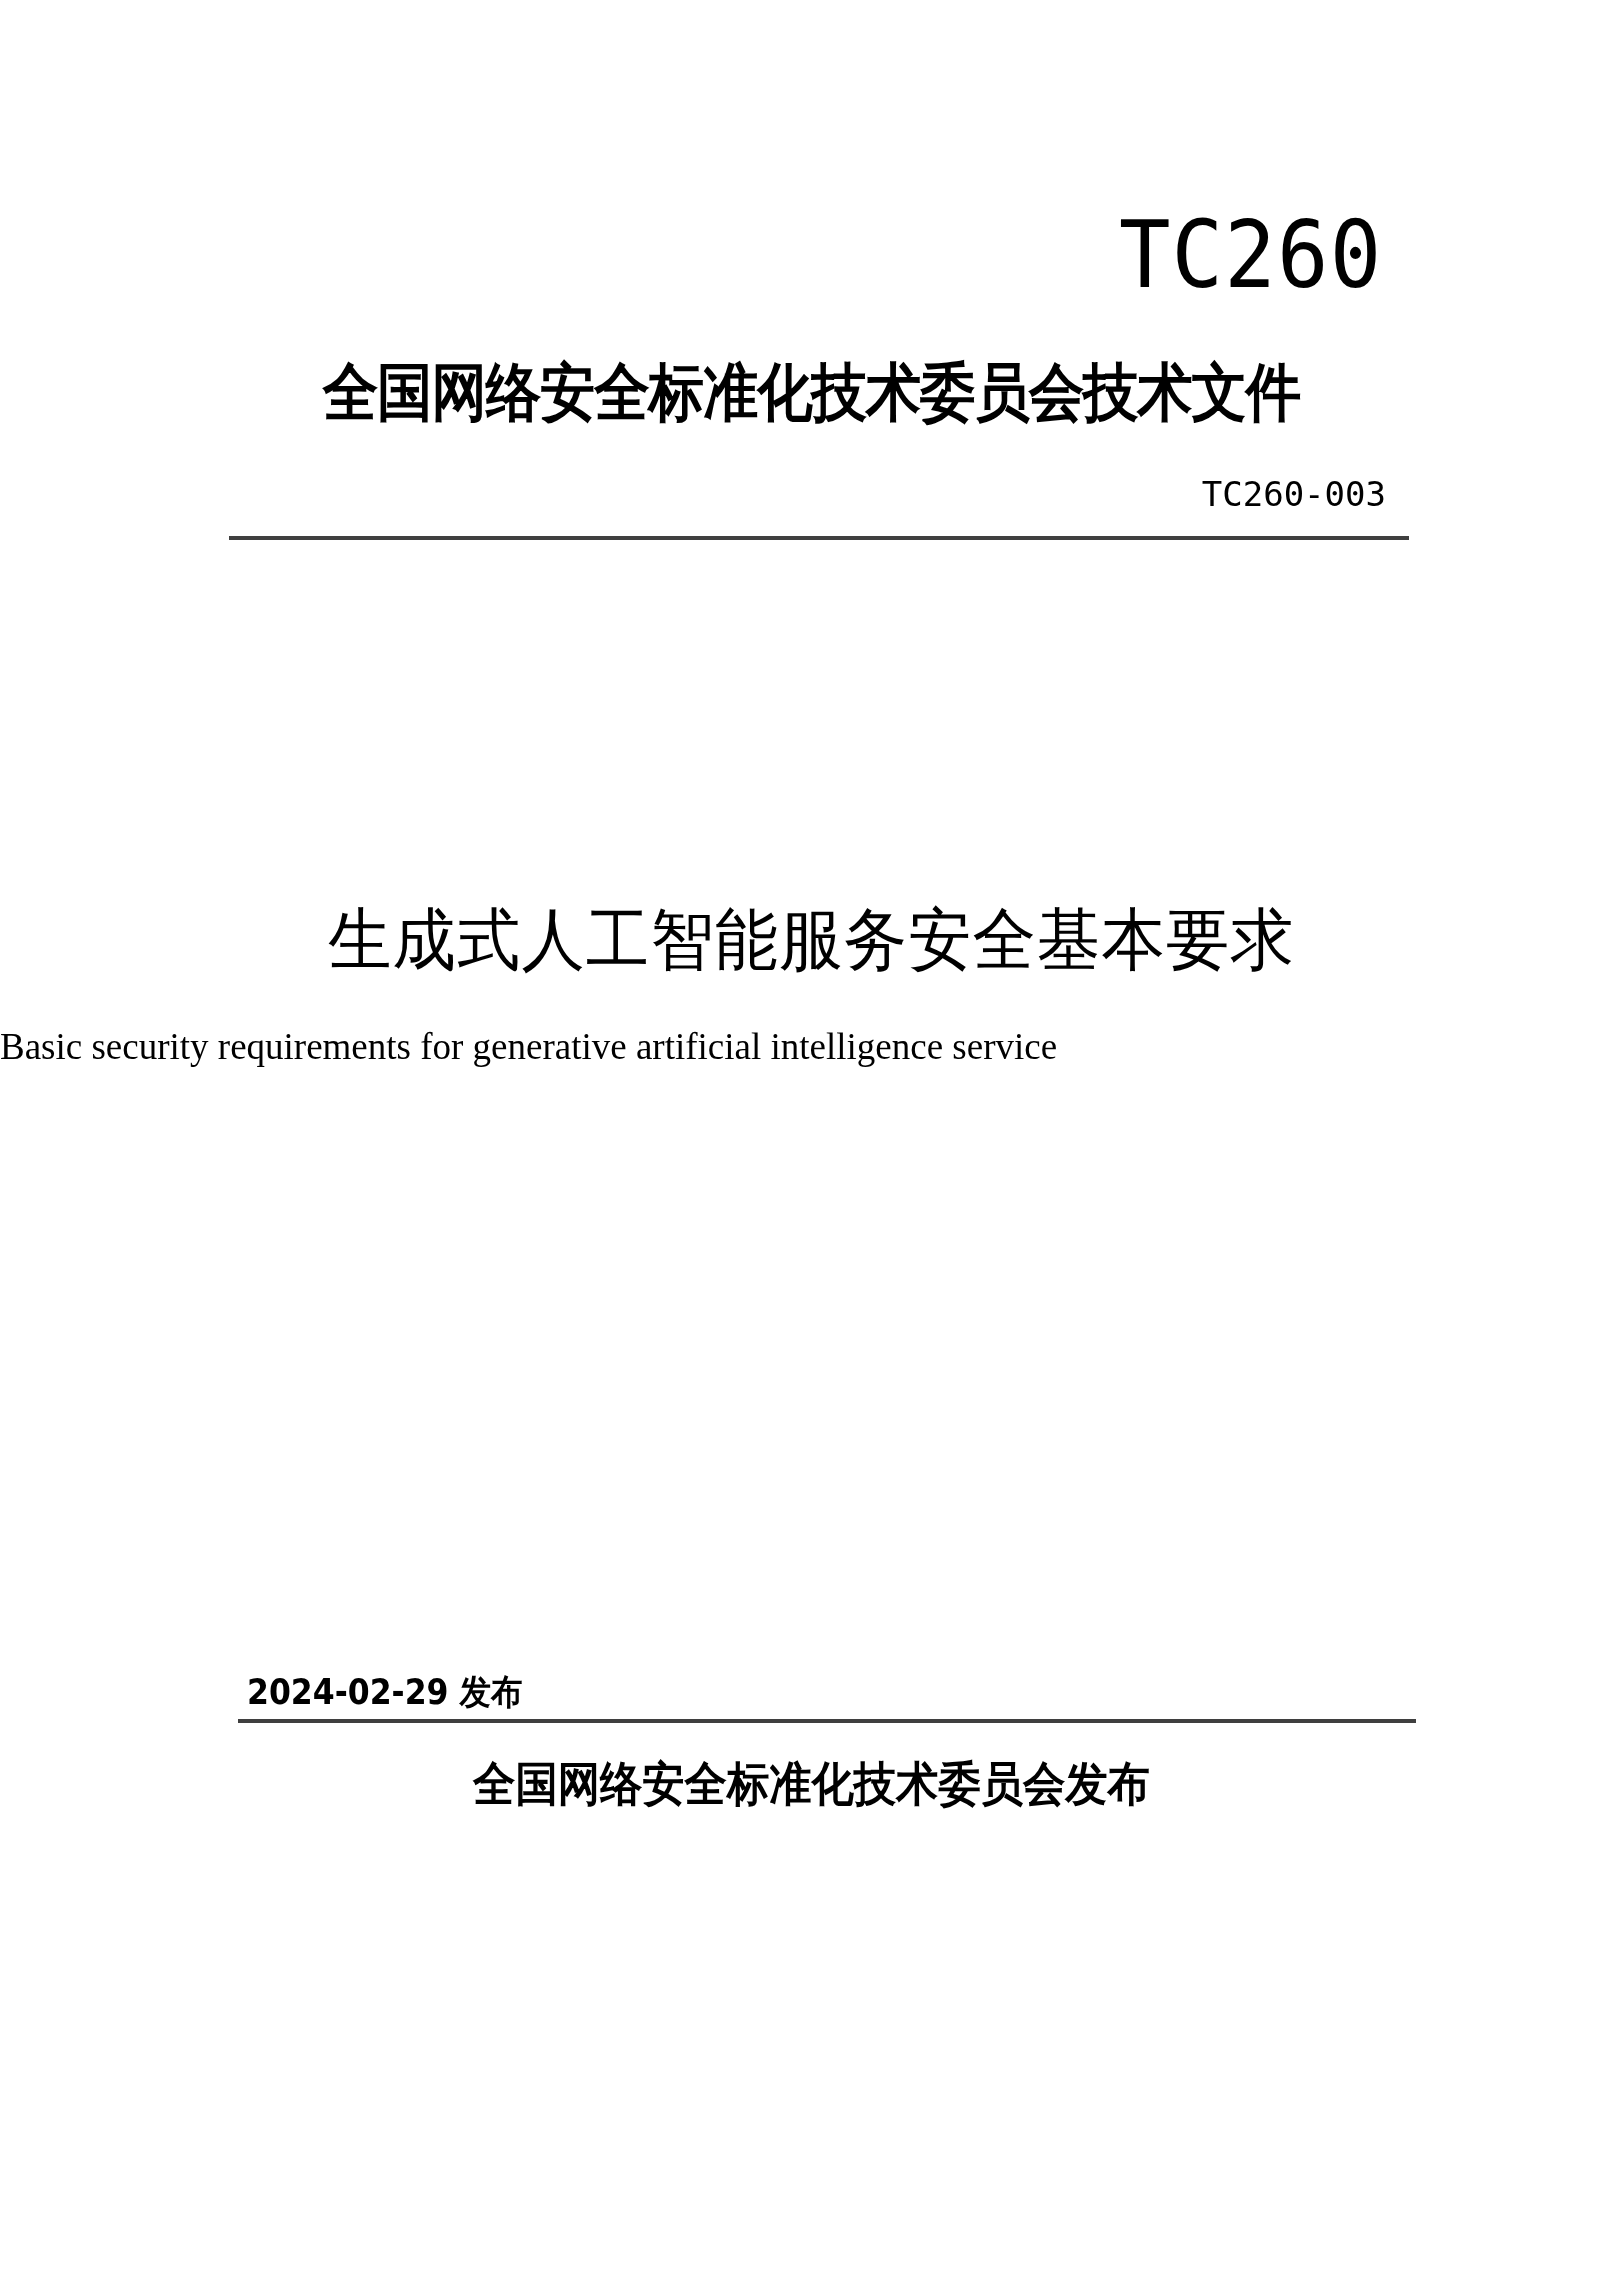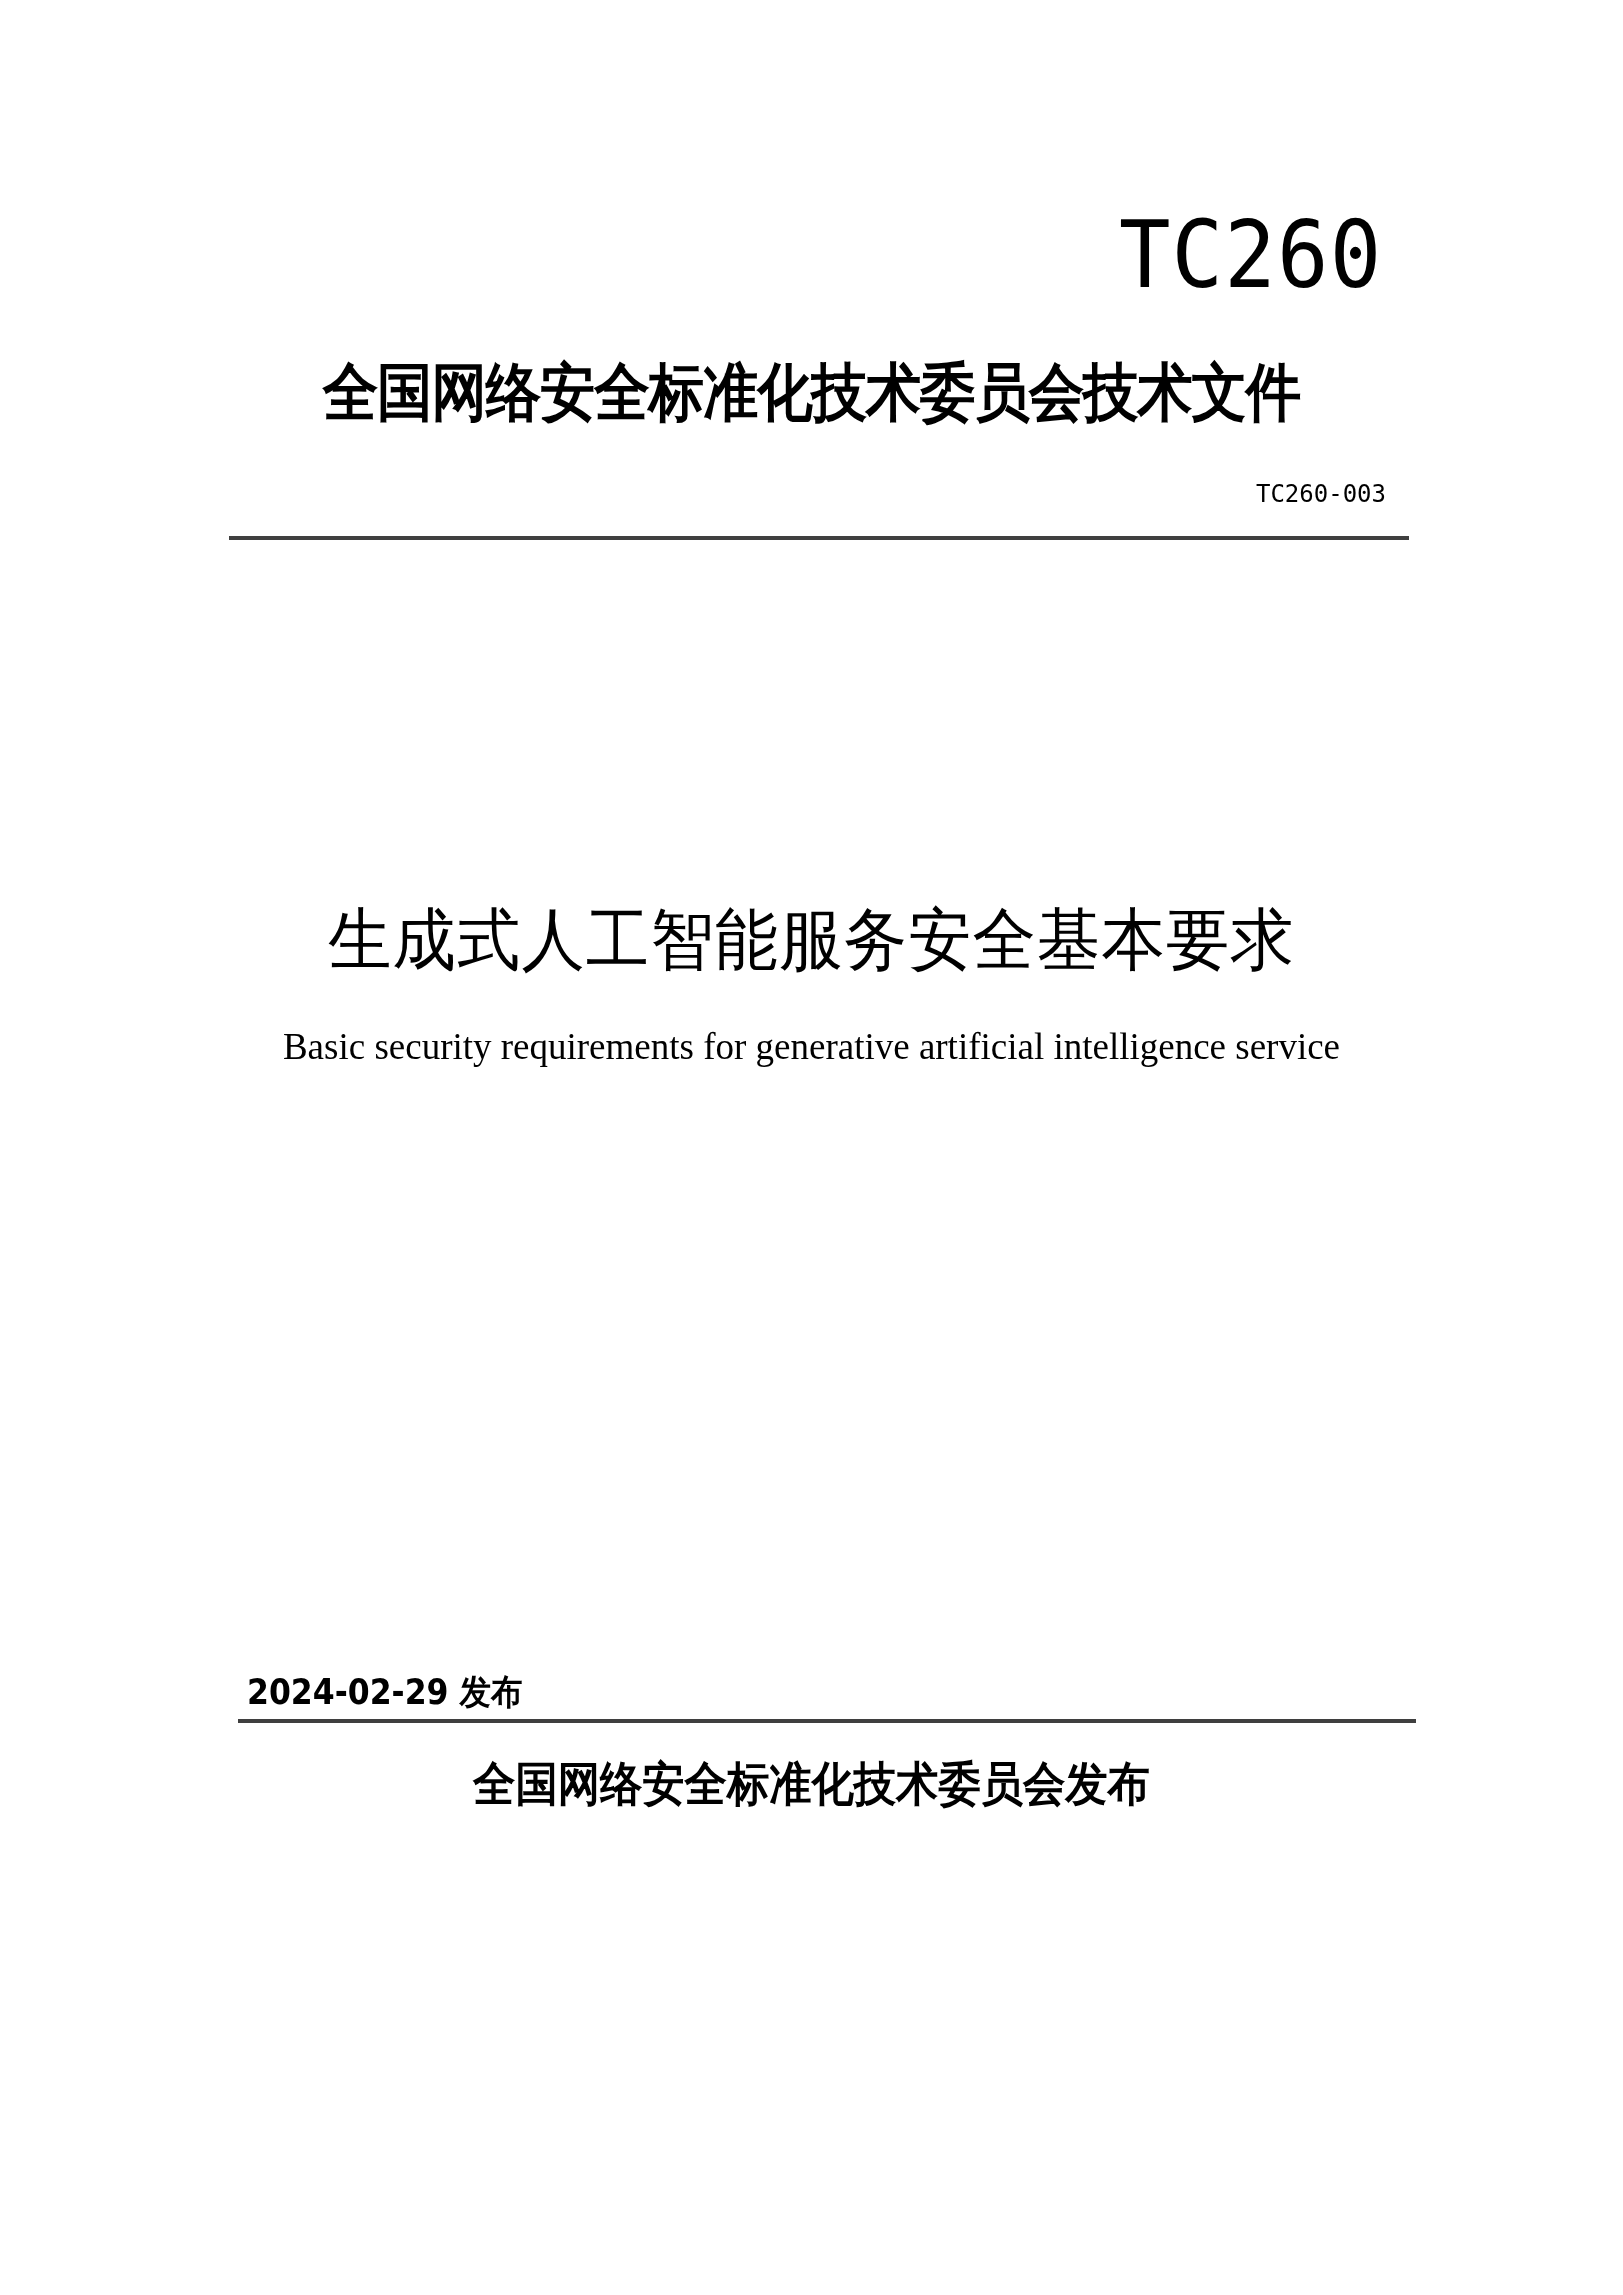--- a/index.html
+++ b/index.html
@@ -13,33 +13,33 @@
     }
     .org-title {
       top: 353px; left: 0; width: 1623px; text-align: center;
       font-family: "DejaVu Sans", "Liberation Sans", sans-serif;
       font-size: 63px; line-height: 79px; font-weight: bold;
       letter-spacing: -1.3px; transform: scaleX(0.88); transform-origin: center;
     }
     .doc-number {
       top: 471px; right: 237px;
       font-family: "DejaVu Sans Mono", "Liberation Mono", monospace;
-      font-size: 24px; line-height: 46px;
+      font-size: 34px; line-height: 46px;
     }
     .rule { position: absolute; height: 3.9px; background: #3f3f3f; }
     .rule-top { top: 536px; left: 229px; width: 1180px; }
     .rule-bottom { top: 1719px; left: 238px; width: 1178px; }
     .main-title {
       top: 897px; left: 0; width: 1623px; text-align: center;
       font-family: "DejaVu Sans", "Liberation Sans", sans-serif;
       font-size: 68px; line-height: 85px; letter-spacing: 1.3px;
       transform: scaleX(0.93); transform-origin: center;
     }
     .en-title {
-      top: 1024px; left: 0; width: 1623px; text-align: center;
+      top: 1024px; left: 0; width: 1623px; text-align: left;
       font-family: "Liberation Serif", "DejaVu Serif", serif;
       font-size: 37px; line-height: 46px;
     }
     .issue-date {
       top: 1671px; left: 247px;
       font-family: "DejaVu Sans", "Liberation Sans", sans-serif;
       font-size: 35px; line-height: 43px; font-weight: bold;
       transform: scaleX(0.9); transform-origin: left center;
     }
     .publisher {

